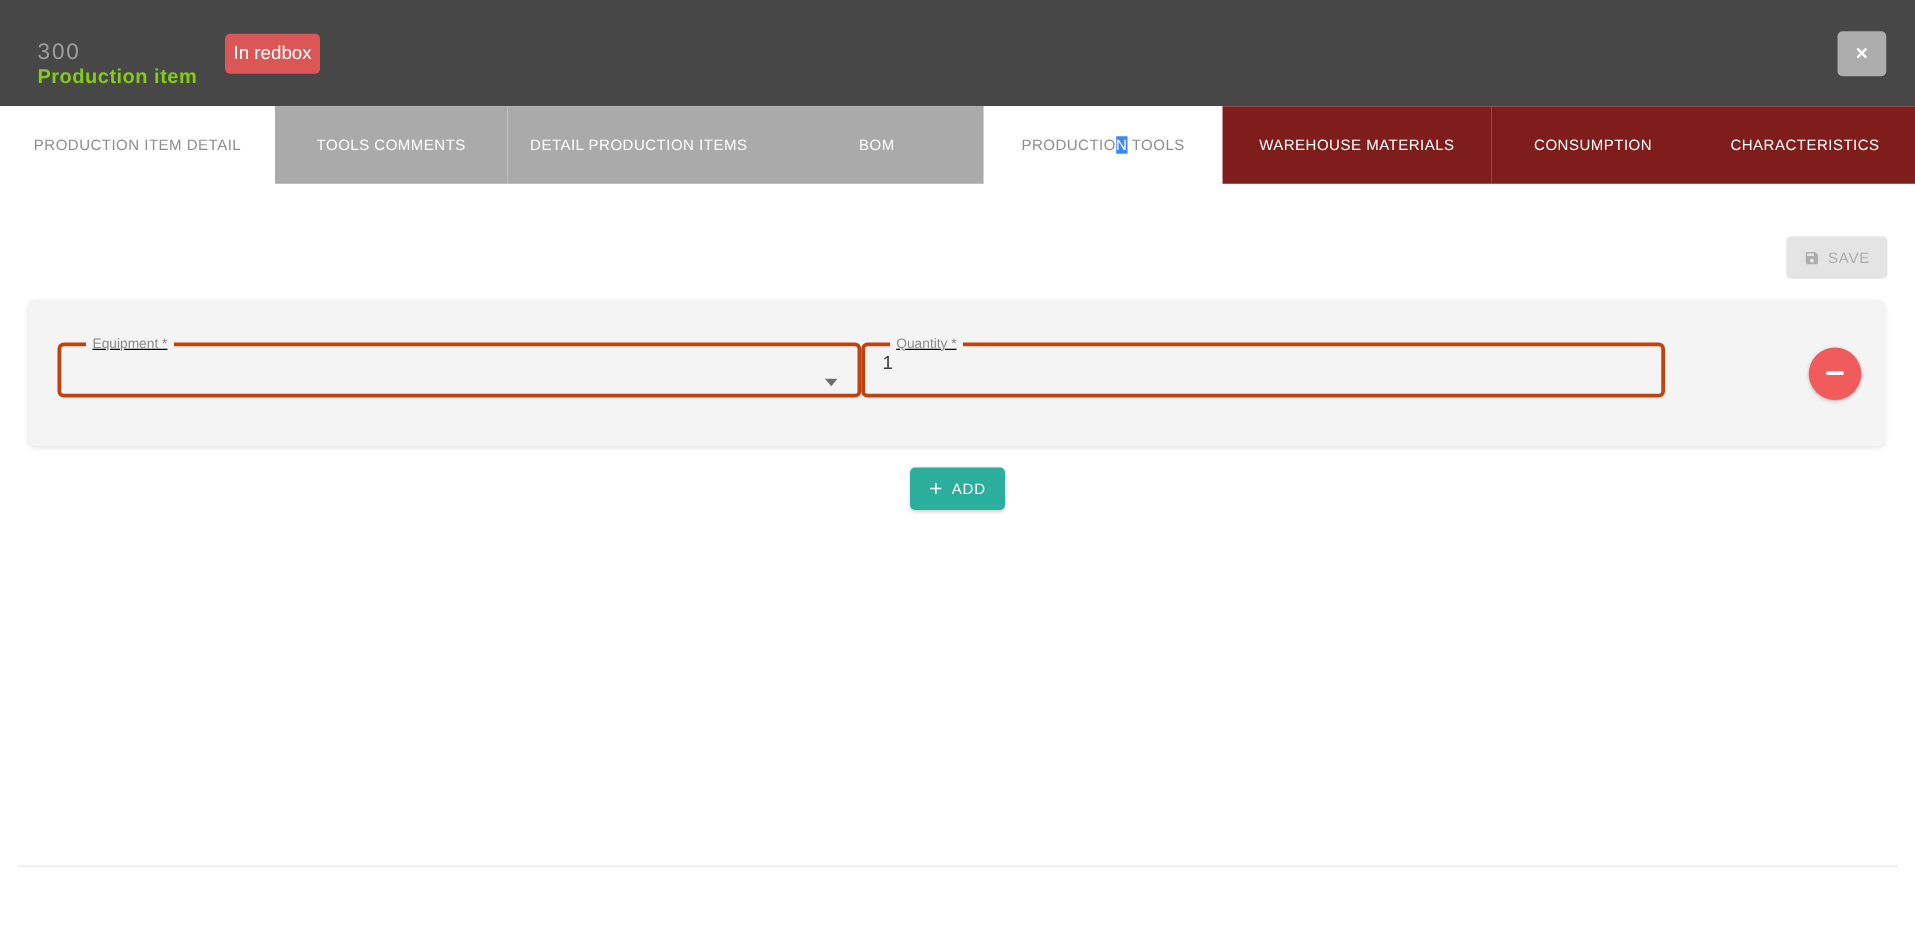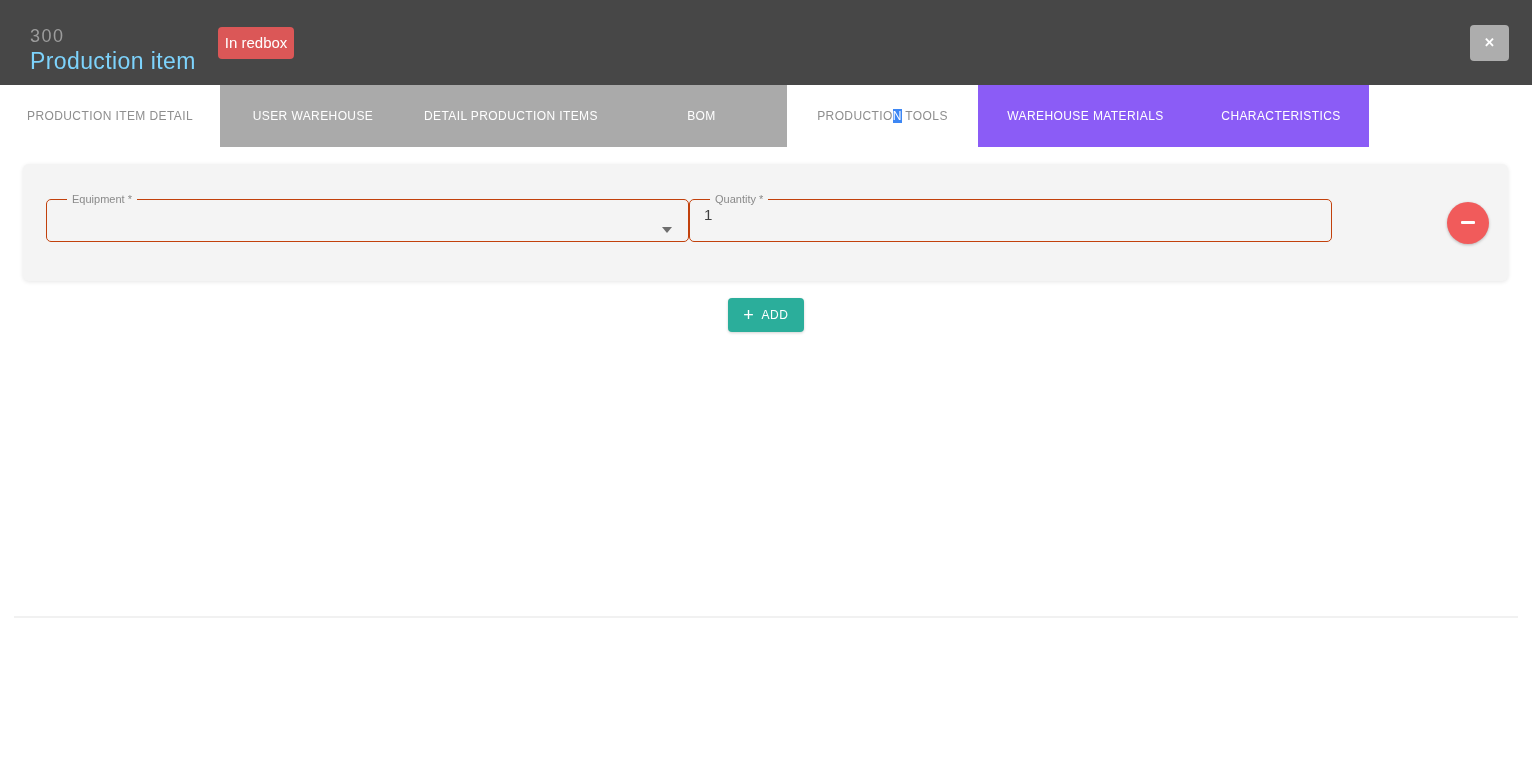--- a/index.html
+++ b/index.html
@@ -11,21 +11,21 @@
   }
 
   
   .app-header {
     height:85px; background:#474747;
     display:flex; align-items:center;
     padding:0 23px 0 30px;
   }
   .title-block { display:flex; flex-direction:column; }
   .item-number { color:#9c9c9c; font-size:18px; letter-spacing:1.5px; line-height:20px;margin-top:16px; }
-  .item-title  { color:#7dd3fc; font-size:23px; font-weight:400; letter-spacing:0.4px; margin-top:2px; }
+  .item-title  { color:#84cc16; font-size:16px; font-weight:700; letter-spacing:0.4px; margin-top:2px; }
   .status-badge {
     margin-left:22px; background:#db5757; color:#ffffff;
     font-size:15px; padding:8px 7px; border-radius:4px; line-height:16px;
   }
   .close-btn {
     margin-left:auto; width:39px; height:36px;
     background:#adadad; border:none; border-radius:4px;
     color:#ffffff; font-size:13px; font-weight:bold;
     display:flex; align-items:center; justify-content:center; cursor:pointer;
   }
@@ -33,21 +33,21 @@
   
   .tabs { display:flex; height:62px; }
   .tab {
     display:flex; align-items:center; justify-content:center;
     font-size:12px; letter-spacing:0.4px; color:#ffffff;
     cursor:pointer; text-align:right;
   }
   .tab span { white-space:pre; }
   .tab.white { background:#ffffff; color:#8e8e8e; }
   .tab.g1 { background:#aaaaaa; }
-  .tab.g2 { background:#8b5cf6; }
+  .tab.g2 { background:#7f1d1d; }
   .sel-hl { background:#3d87f4; color:#ffffff; }
 
   
   .toolbar-row { display:flex; justify-content:flex-end; margin:42px 22px 0 0; }
   .save-btn {
     display:inline-flex; align-items:center; gap:6px;
     background:#e4e4e4; color:#adadad;
     border:none; border-radius:4px; height:34px; padding:0 14px;
     font-size:12px; letter-spacing:0.6px; font-family:inherit;
   }
@@ -56,23 +56,23 @@
   
   .card {
     margin:17px 24px 0 23px; height:117px;
     background:#f4f4f4; border-radius:6px;
     box-shadow:0 1px 4px rgba(0,0,0,0.10);
     display:flex; align-items:center;
     padding:0 19px 0 23px;
   }
   .field {
     flex:1; min-width:0; height:48px;
-    border:1px solid #c2410c; border-radius:5px;
+    border:3px solid #c2410c; border-radius:5px;
     margin:0 0 10px 0; padding:0 12px;
-    position:relative; background:transparent;
+    position:relative; background:transparent;text-decoration:underline;
   }
   .field.qty { }
   .field legend {
     font-size:11px; color:#8a8a8a; padding:0 5px;
     margin-left:8px; line-height:11px;
   }
   .field-value { height:22px; font-size:15px; color:#414141; }
   .chevron {
     position:absolute; right:16px; top:22px;
     width:0; height:0;
@@ -124,43 +124,54 @@
     <button class="close-btn">
       <span>✕</span>
     </button>
   </header>
 
   <nav class="tabs">
     <div class="tab white" style="width:220px">
       <span>PRODUCTION ITEM DETAIL</span>
     </div>
     <div class="tab g1" style="width:186px">
-      <span>USER WAREHOUSE</span>
+      <span>TOOLS COMMENTS</span>
     </div>
     <div class="tab g1" style="width:210px">
       <span>DETAIL PRODUCTION ITEMS</span>
     </div>
     <div class="tab g1" style="width:171px">
       <span>BOM</span>
     </div>
     <div class="tab white" style="width:191px">
       <span>PRODUCTIO</span>
         <span class="sel-hl">N</span>
         <span> TOOLS</span>
     </div>
     <div class="tab g2" style="width:215px">
       <span>WAREHOUSE MATERIALS</span>
     </div>
+    <div class="tab g2" style="width:163px">
+      <span>CONSUMPTION</span>
+    </div>
     <div class="tab g2" style="width:176px">
       <span>CHARACTERISTICS</span>
     </div>
   </nav>
 
   <main>
 
+    <div class="toolbar-row">
+      <button class="save-btn">
+        <svg width="13" height="13" viewBox="0 0 24 24" aria-hidden="true">
+          <path d="M17 3H5a2 2 0 0 0-2 2v14a2 2 0 0 0 2 2h14a2 2 0 0 0 2-2V7l-4-4zM12 19a3 3 0 1 1 0-6 3 3 0 0 1 0 6zm3-10H5V5h10v4z"></path>
+        </svg>
+        <span>SAVE</span>
+      </button>
+    </div>
 
     <section class="card">
       <fieldset class="field">
         <legend>Equipment *</legend>
         <div class="field-value"></div>
         <span class="chevron"></span>
       </fieldset>
       <fieldset class="field qty">
         <legend>Quantity *</legend>
         <input class="field-input" type="text" value="1" style="">

